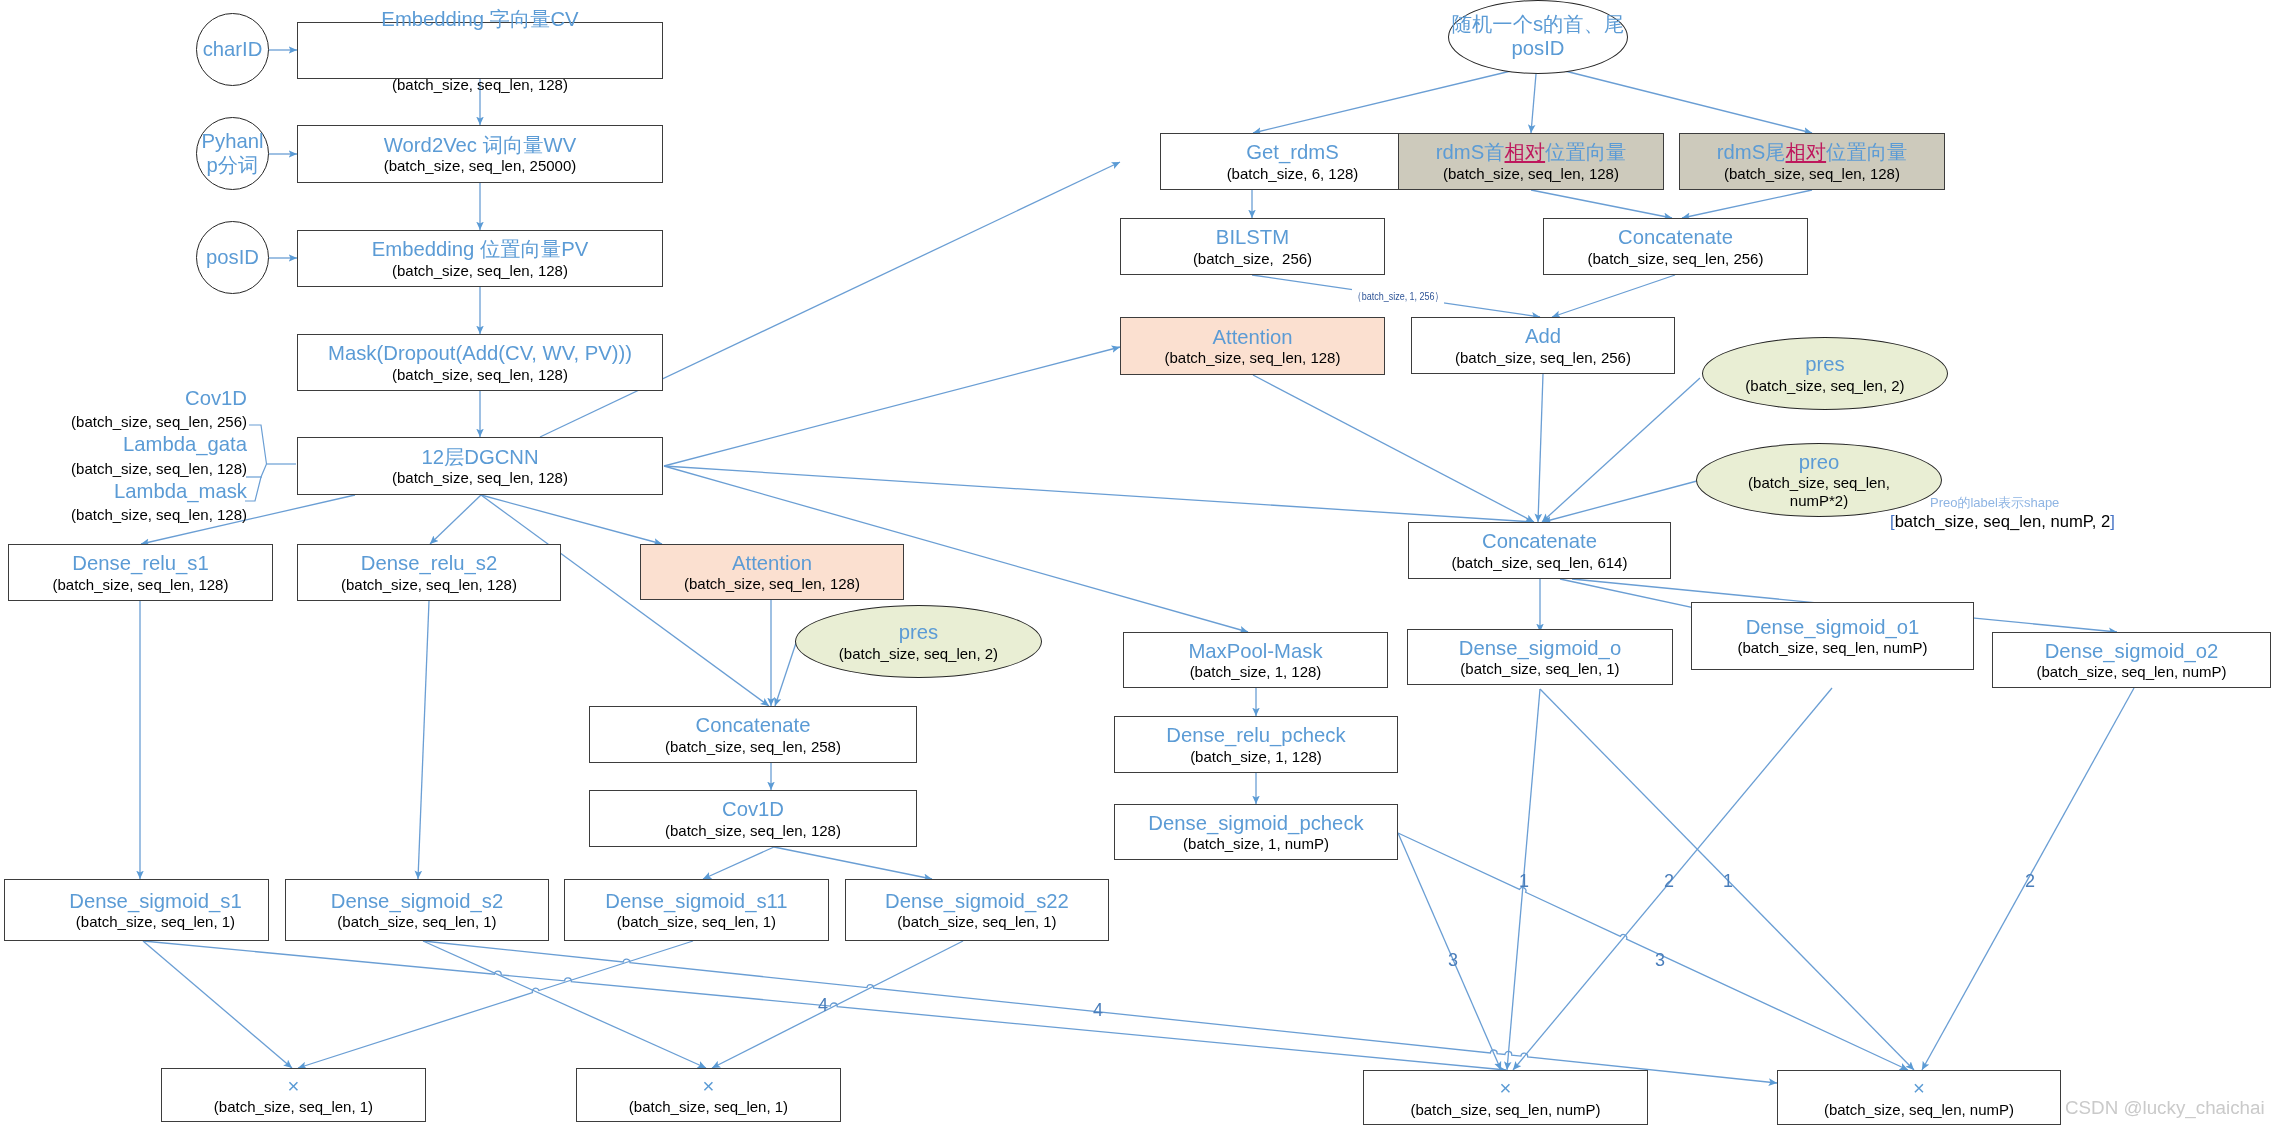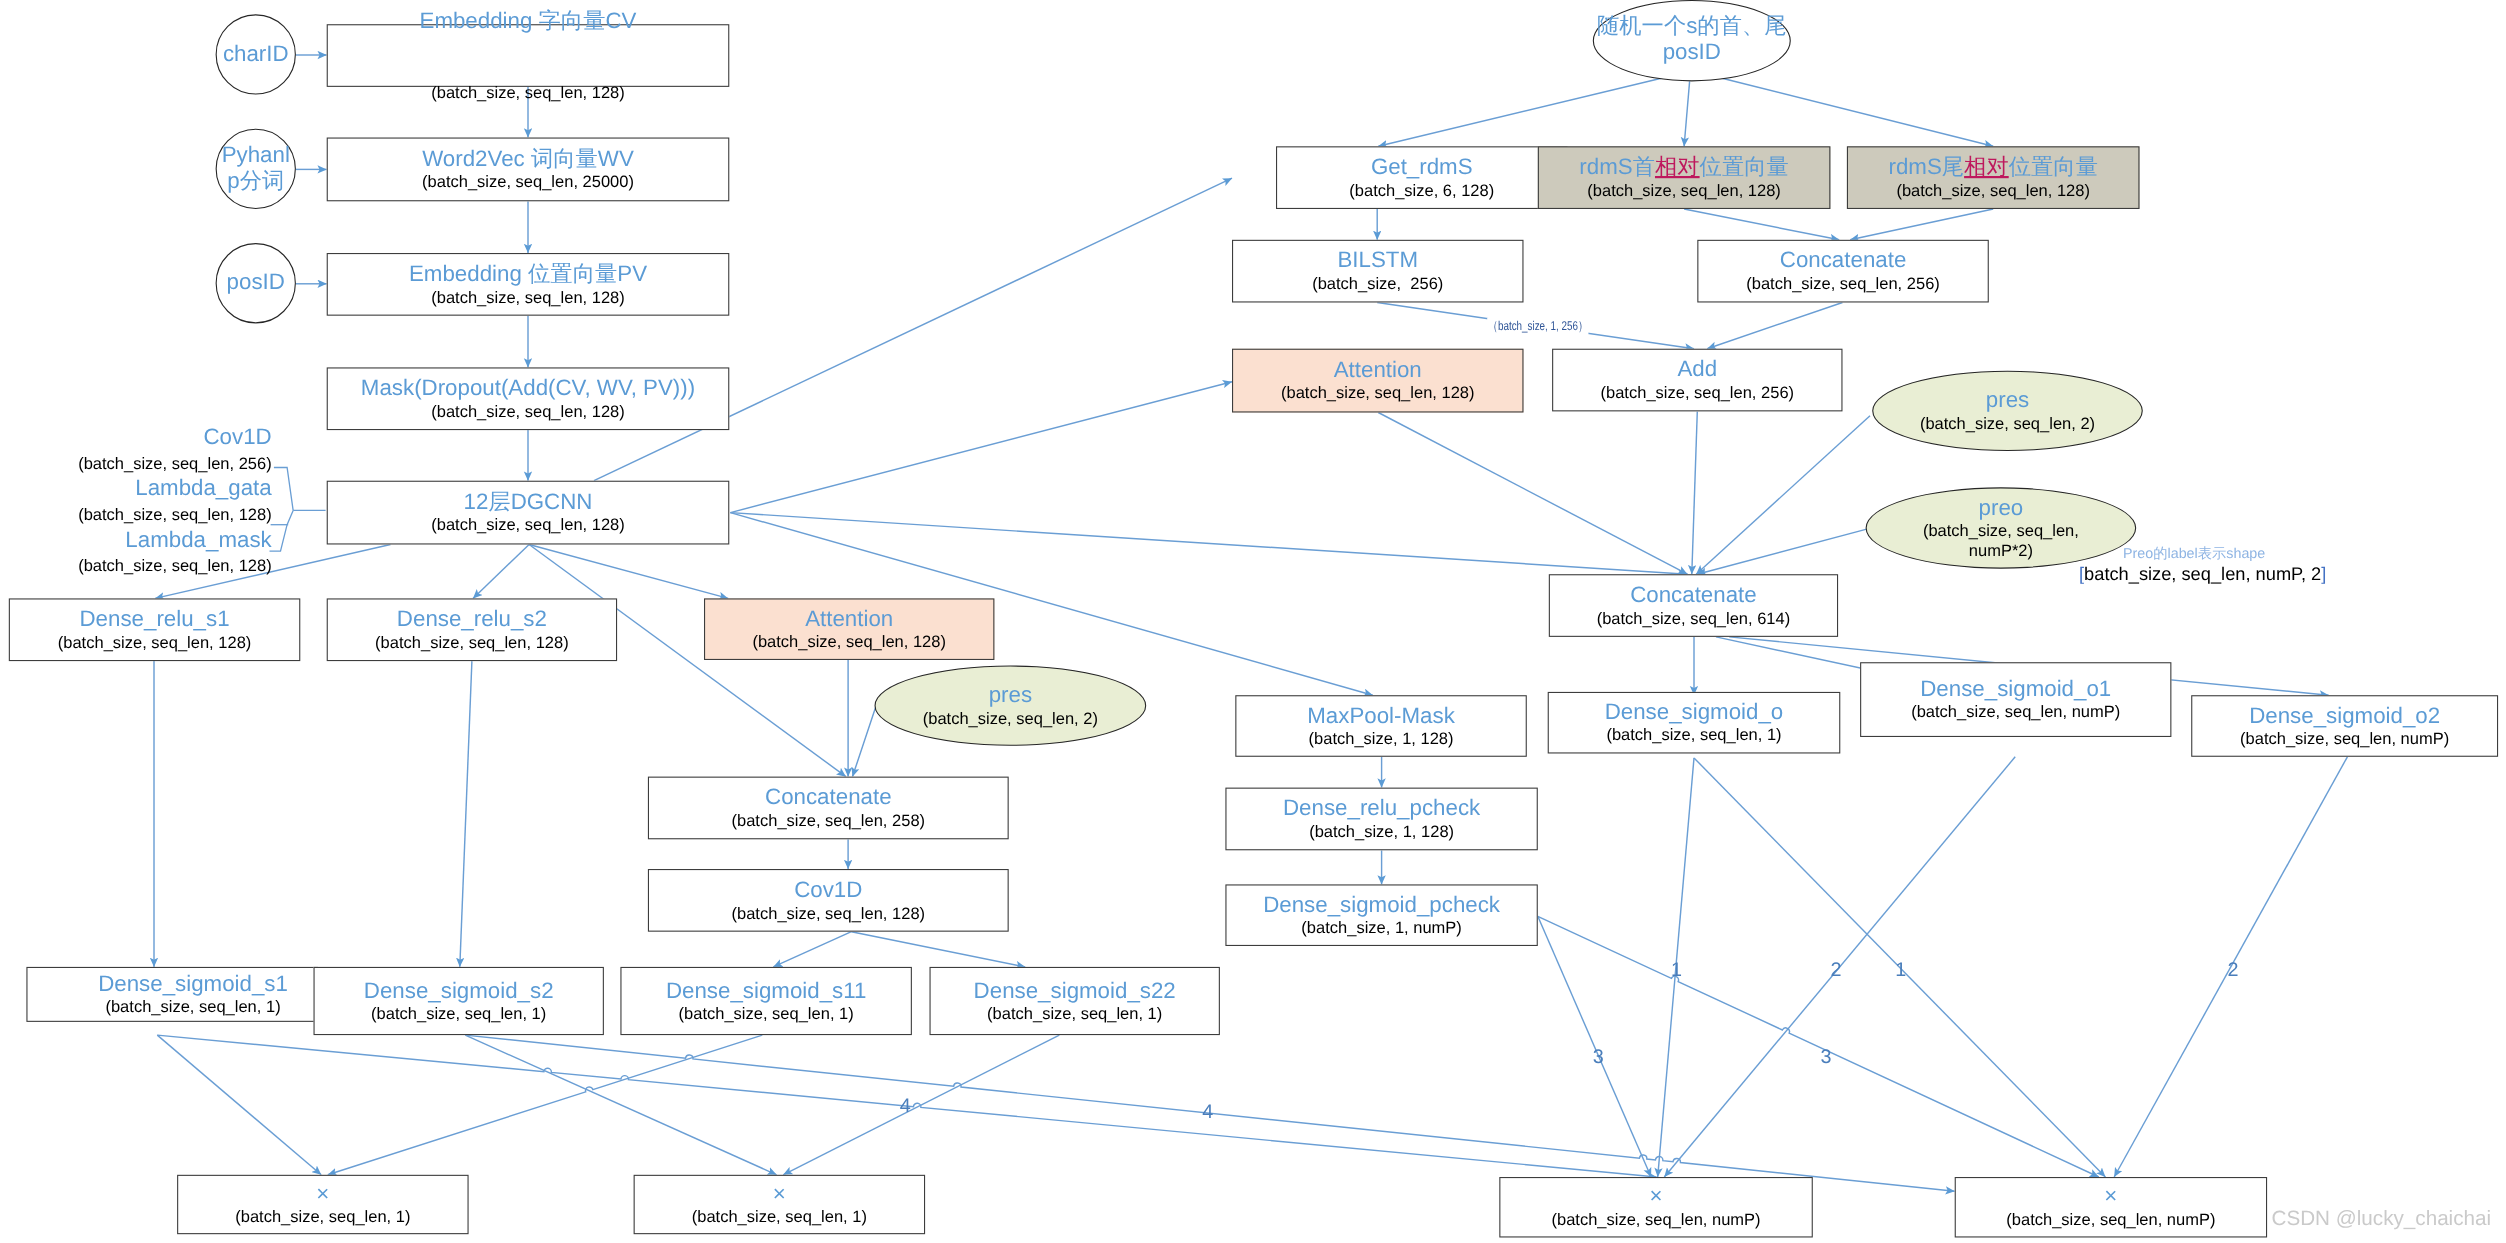--- a/index.html
+++ b/index.html
@@ -146,21 +146,21 @@
         <div class="shp">(batch_size, seq_len, 2)</div>
       </div>
       <div class="node rect" style="left: 589px; top: 706px; width: 328px; height: 57px;">
         <div class="ttl">Concatenate</div>
         <div class="shp">(batch_size, seq_len, 258)</div>
       </div>
       <div class="node rect" style="left: 589px; top: 790px; width: 328px; height: 57px;">
         <div class="ttl">Cov1D</div>
         <div class="shp">(batch_size, seq_len, 128)</div>
       </div>
-      <div class="node rect" style="left: 24px; top: 879px; width: 265px; height: 50px; padding-left: 38px;">
+      <div class="node rect" style="left: 4px; top: 879px; width: 265px; height: 62px; padding-left: 38px;">
         <div class="ttl">Dense_sigmoid_s1</div>
         <div class="shp">(batch_size, seq_len, 1)</div>
       </div>
       <div class="node rect" style="left: 285px; top: 879px; width: 264px; height: 62px;">
         <div class="ttl">Dense_sigmoid_s2</div>
         <div class="shp">(batch_size, seq_len, 1)</div>
       </div>
       <div class="node rect" style="left: 564px; top: 879px; width: 265px; height: 62px;">
         <div class="ttl">Dense_sigmoid_s11</div>
         <div class="shp">(batch_size, seq_len, 1)</div>

